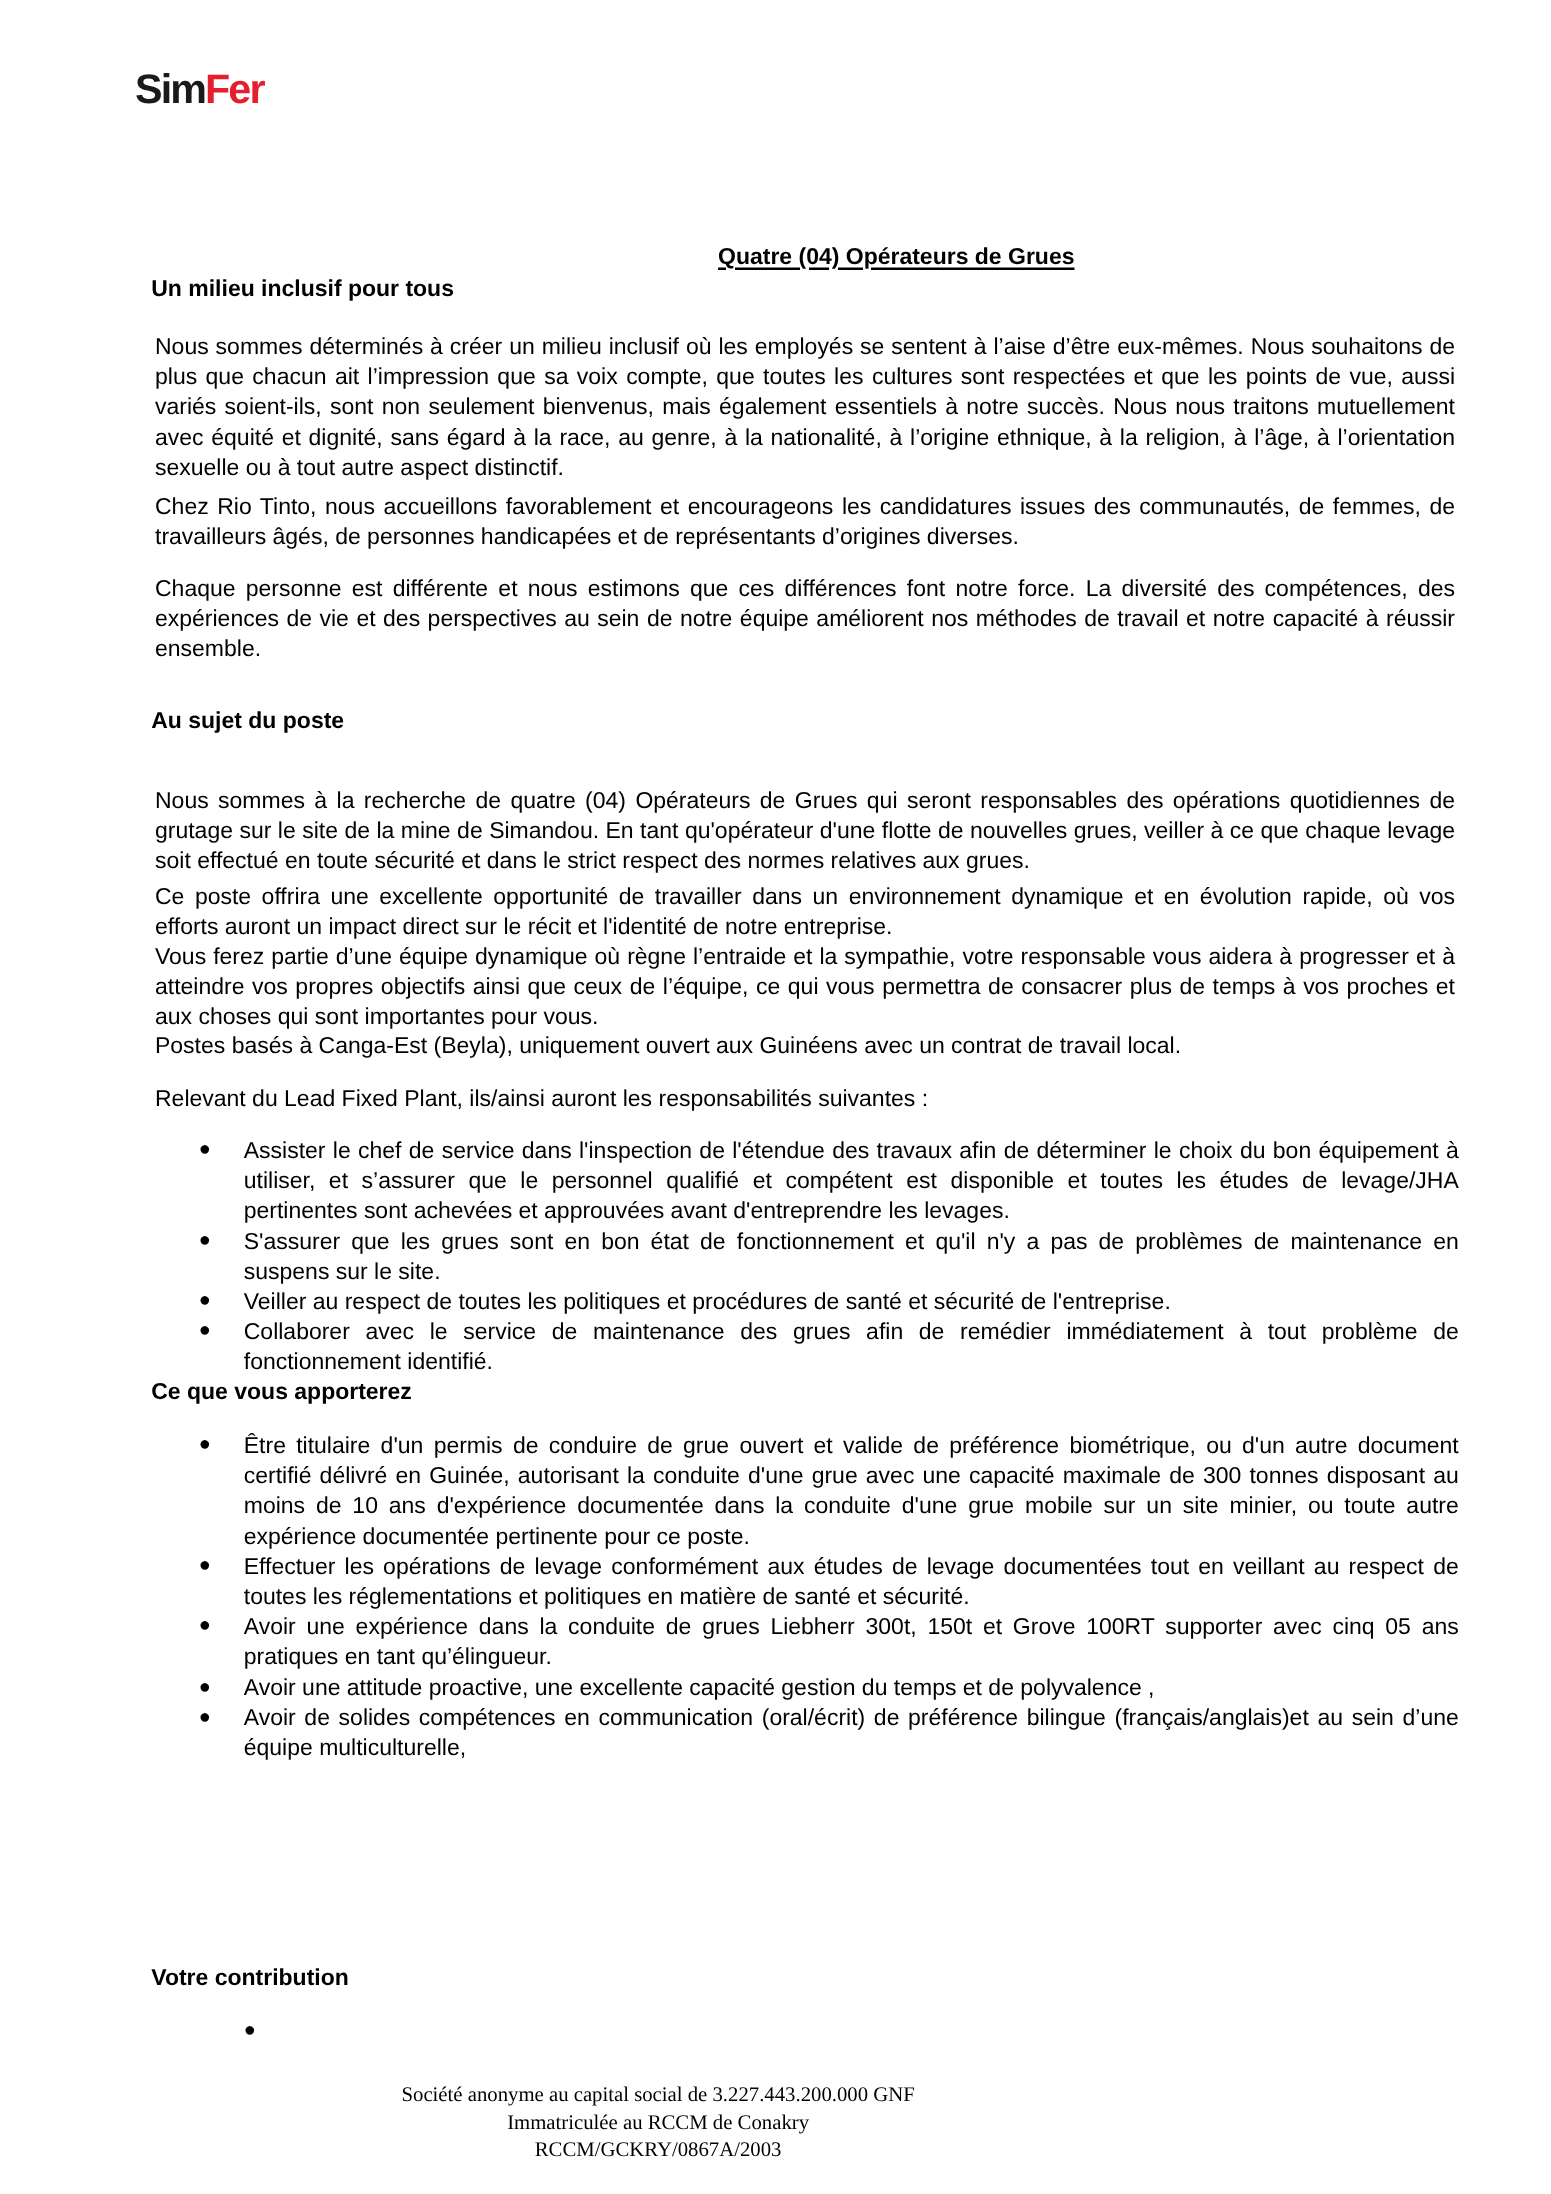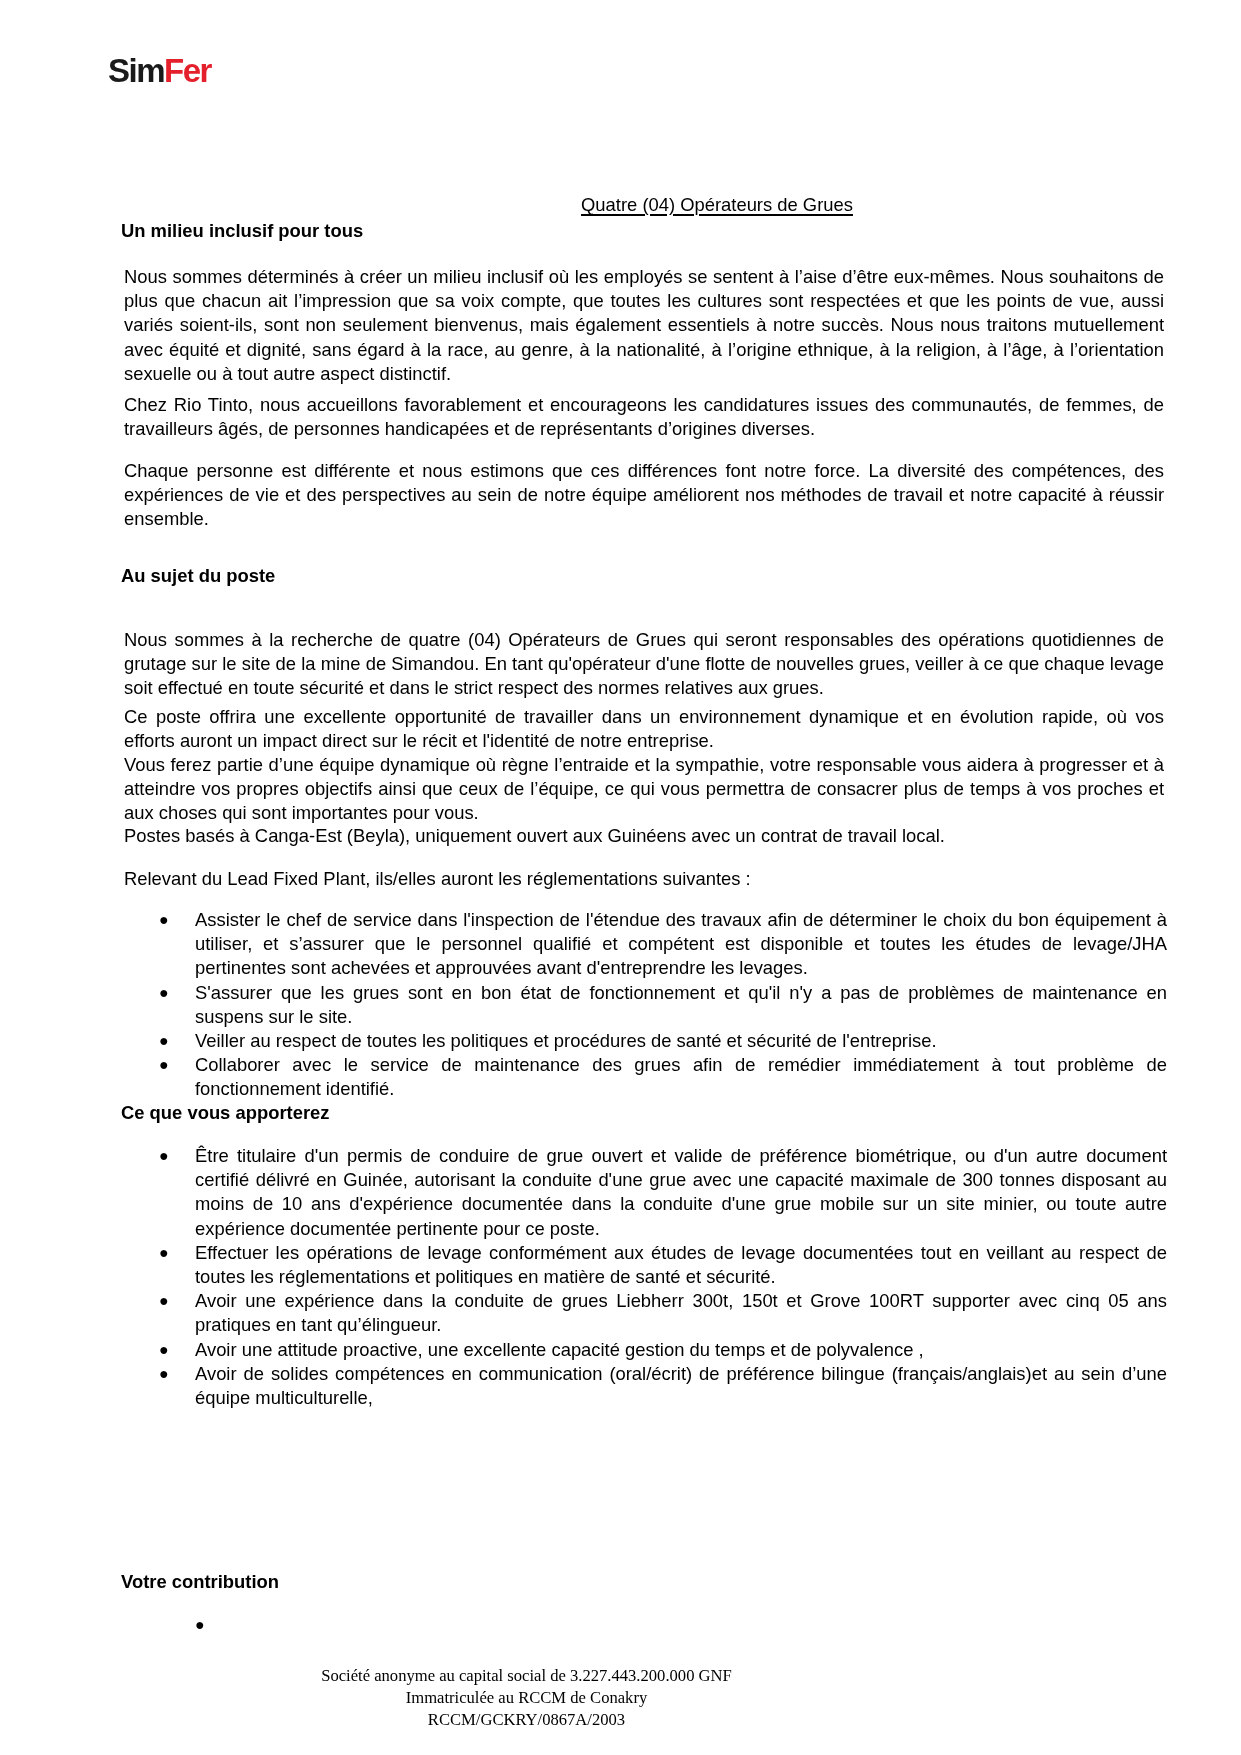--- a/index.html
+++ b/index.html
@@ -34,21 +34,21 @@
       width: 1046px;
       font-size: 18.4px;
       line-height: 24.2px;
     }
     .title {
       position: absolute;
       left: 0;
       top: 193px;
       width: 1046px;
       text-align: center;
-      font-weight: normal;
+      font-weight: bold;
       font-size: 18.4px;
       line-height: 24px;
     }
     .title span {
       text-decoration: underline;
       text-decoration-thickness: 2px;
       text-underline-offset: 3px;
       padding-left: 146px;
     }
     .block {
@@ -131,21 +131,21 @@
   <div class="block" style="top:702px;">
     <p class="para">Ce poste offrira une excellente opportunité de travailler dans un environnement dynamique et en évolution rapide, où vos efforts auront un impact direct sur le récit et l'identité de notre entreprise.</p>
   </div>
   <div class="block" style="top:750px;">
     <p class="para">Vous ferez partie d’une équipe dynamique où règne l’entraide et la sympathie, votre responsable vous aidera à progresser et à atteindre vos propres objectifs ainsi que ceux de l’équipe, ce qui vous permettra de consacrer plus de temps à vos proches et aux choses qui sont importantes pour vous.</p>
   </div>
   <div class="block" style="top:821px;">
     <p class="para left">Postes basés à Canga-Est (Beyla), uniquement ouvert aux Guinéens avec un contrat de travail local.</p>
   </div>
   <div class="block" style="top:864px;">
-    <p class="para left">Relevant du Lead Fixed Plant, ils/elles auront les réglementations suivantes :</p>
+    <p class="para left">Relevant du Lead Fixed Plant, ils/ainsi auront les responsabilités suivantes :</p>
   </div>
 
   <div class="block" style="top:908px;">
     <ul class="bullets">
       <li><span class="bullet">●</span><span>Assister le chef de service dans l'inspection de l'étendue des travaux afin de déterminer le choix du bon équipement à utiliser, et s’assurer que le personnel qualifié et compétent est disponible et toutes les études de levage/JHA pertinentes sont achevées et approuvées avant d'entreprendre les levages.</span></li>
       <li><span class="bullet">●</span><span>S'assurer que les grues sont en bon état de fonctionnement et qu'il n'y a pas de problèmes de maintenance en suspens sur le site.</span></li>
       <li><span class="bullet">●</span><span>Veiller au respect de toutes les politiques et procédures de santé et sécurité de l'entreprise.</span></li>
       <li><span class="bullet">●</span><span>Collaborer avec le service de maintenance des grues afin de remédier immédiatement à tout problème de fonctionnement identifié.</span></li>
     </ul>
   </div>

